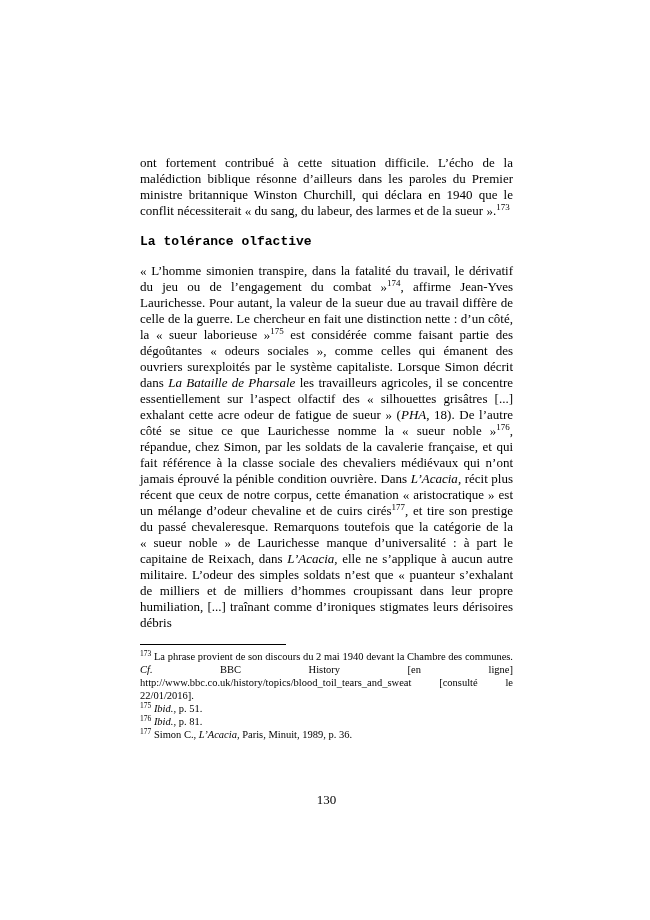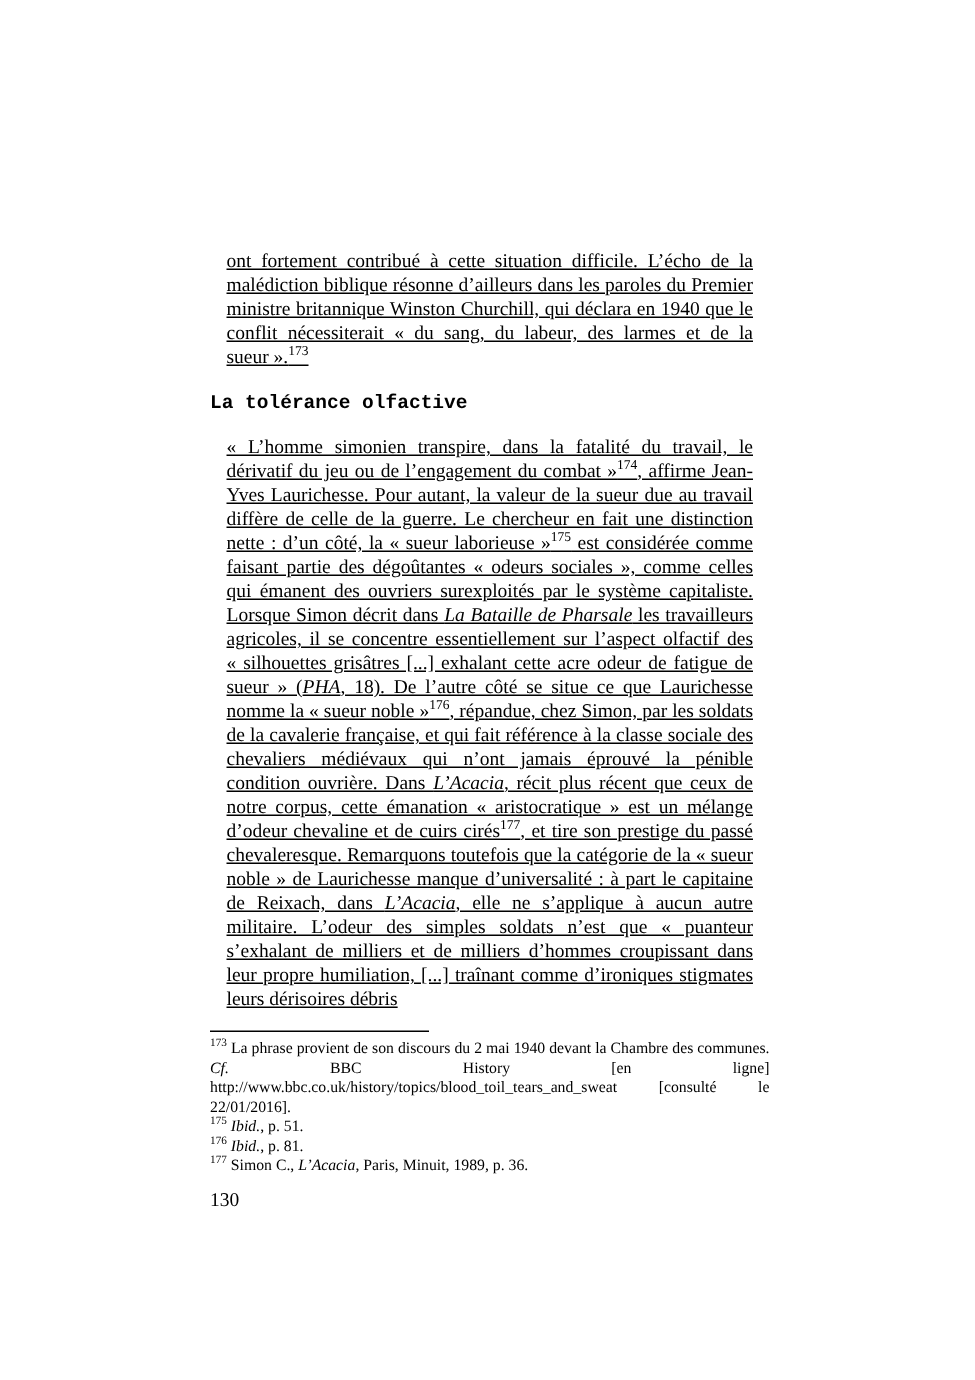--- a/index.html
+++ b/index.html
@@ -17,25 +17,24 @@
     font-family: "Liberation Serif", serif;
     overflow: hidden;
   }
   .content {
     position: absolute;
     left: 140px;
     top: 155px;
     width: 373px;
   }
   .body-text {
-    margin: 11px;
+    margin: 0;
     font-size: 13px;
     line-height: 16px;
     text-align: justify;
-    text-decoration: underline;
   }
   .heading {
     margin: 15px 0 13px 0;
     font-size: 13px;
     line-height: 16px;
     font-weight: bold;
     font-family: Liberation Mono, monospace;
   }
   sup {
     font-size: 9px;
@@ -59,21 +58,21 @@
     overflow-wrap: break-word;
   }
   .footnote sup {
     font-size: 7.5px;
   }
   .page-number {
     position: absolute;
     left: 140px;
     top: 792px;
     width: 373px;
-    text-align: left;
+    text-align: center;
     font-size: 13px;
     line-height: 16px;
   }
   i { font-style: italic; }
 </style>
 </head>
 <body>
 
 <div class="page">
   <div class="content">

